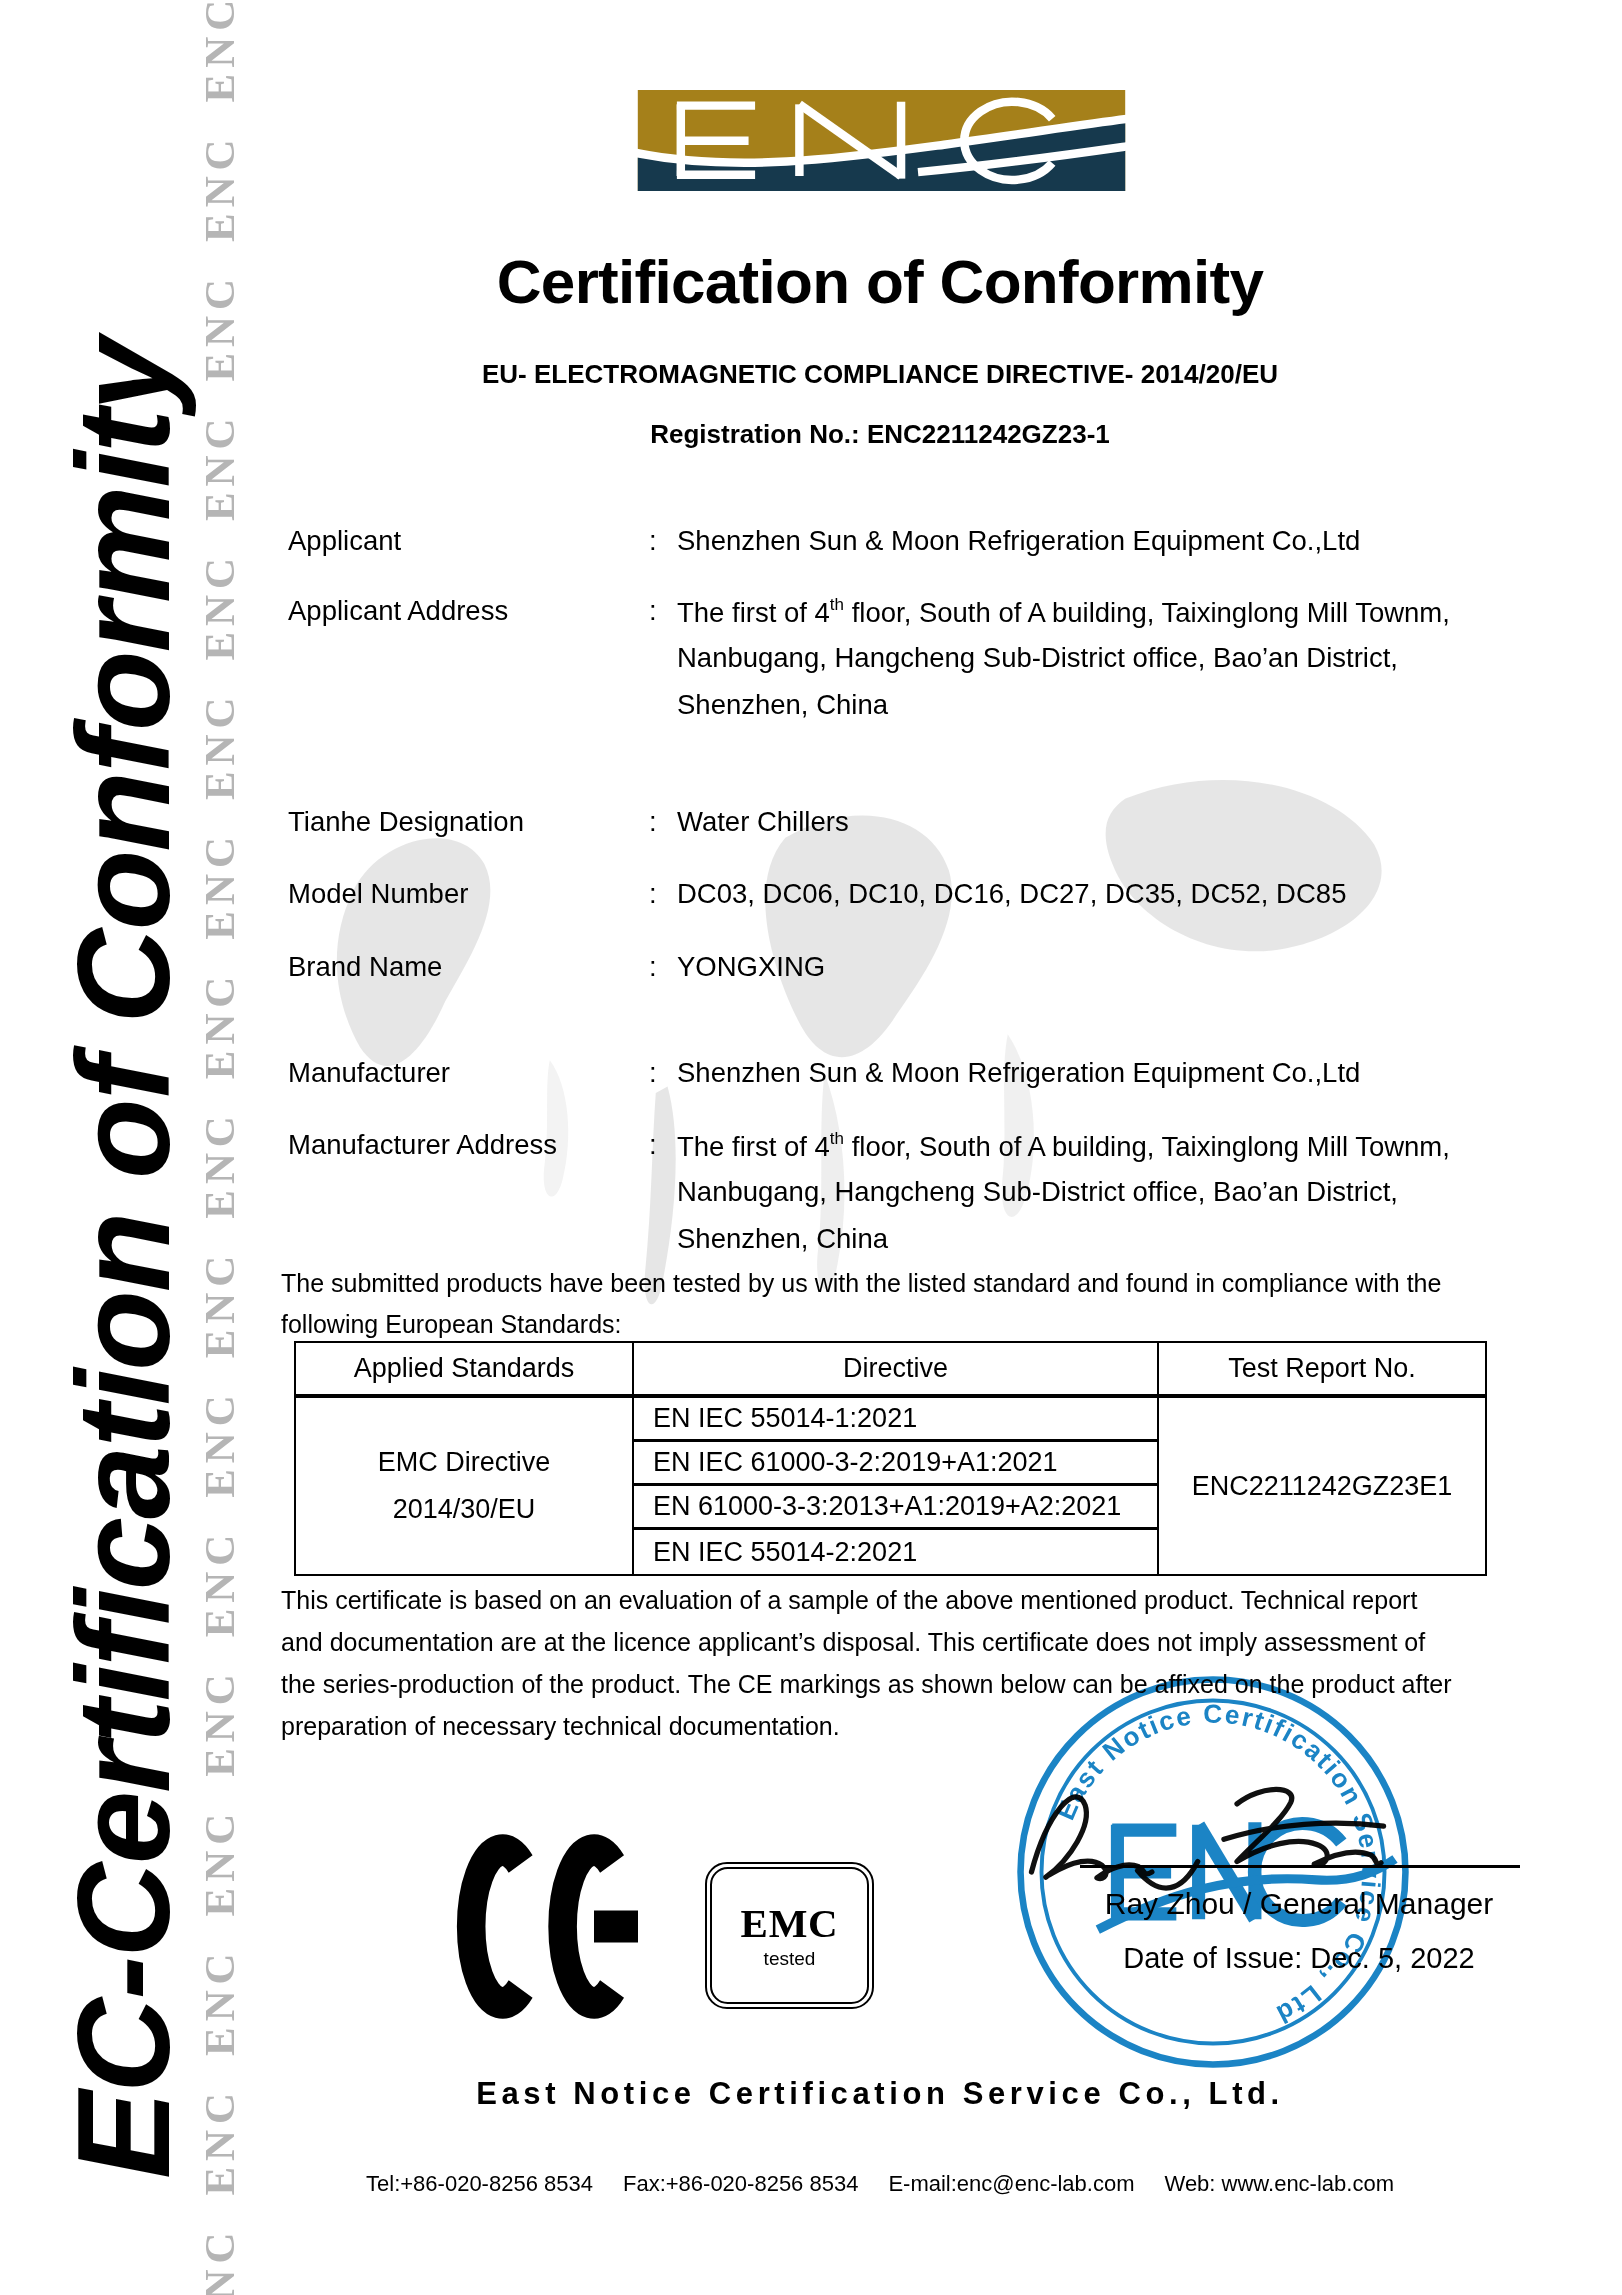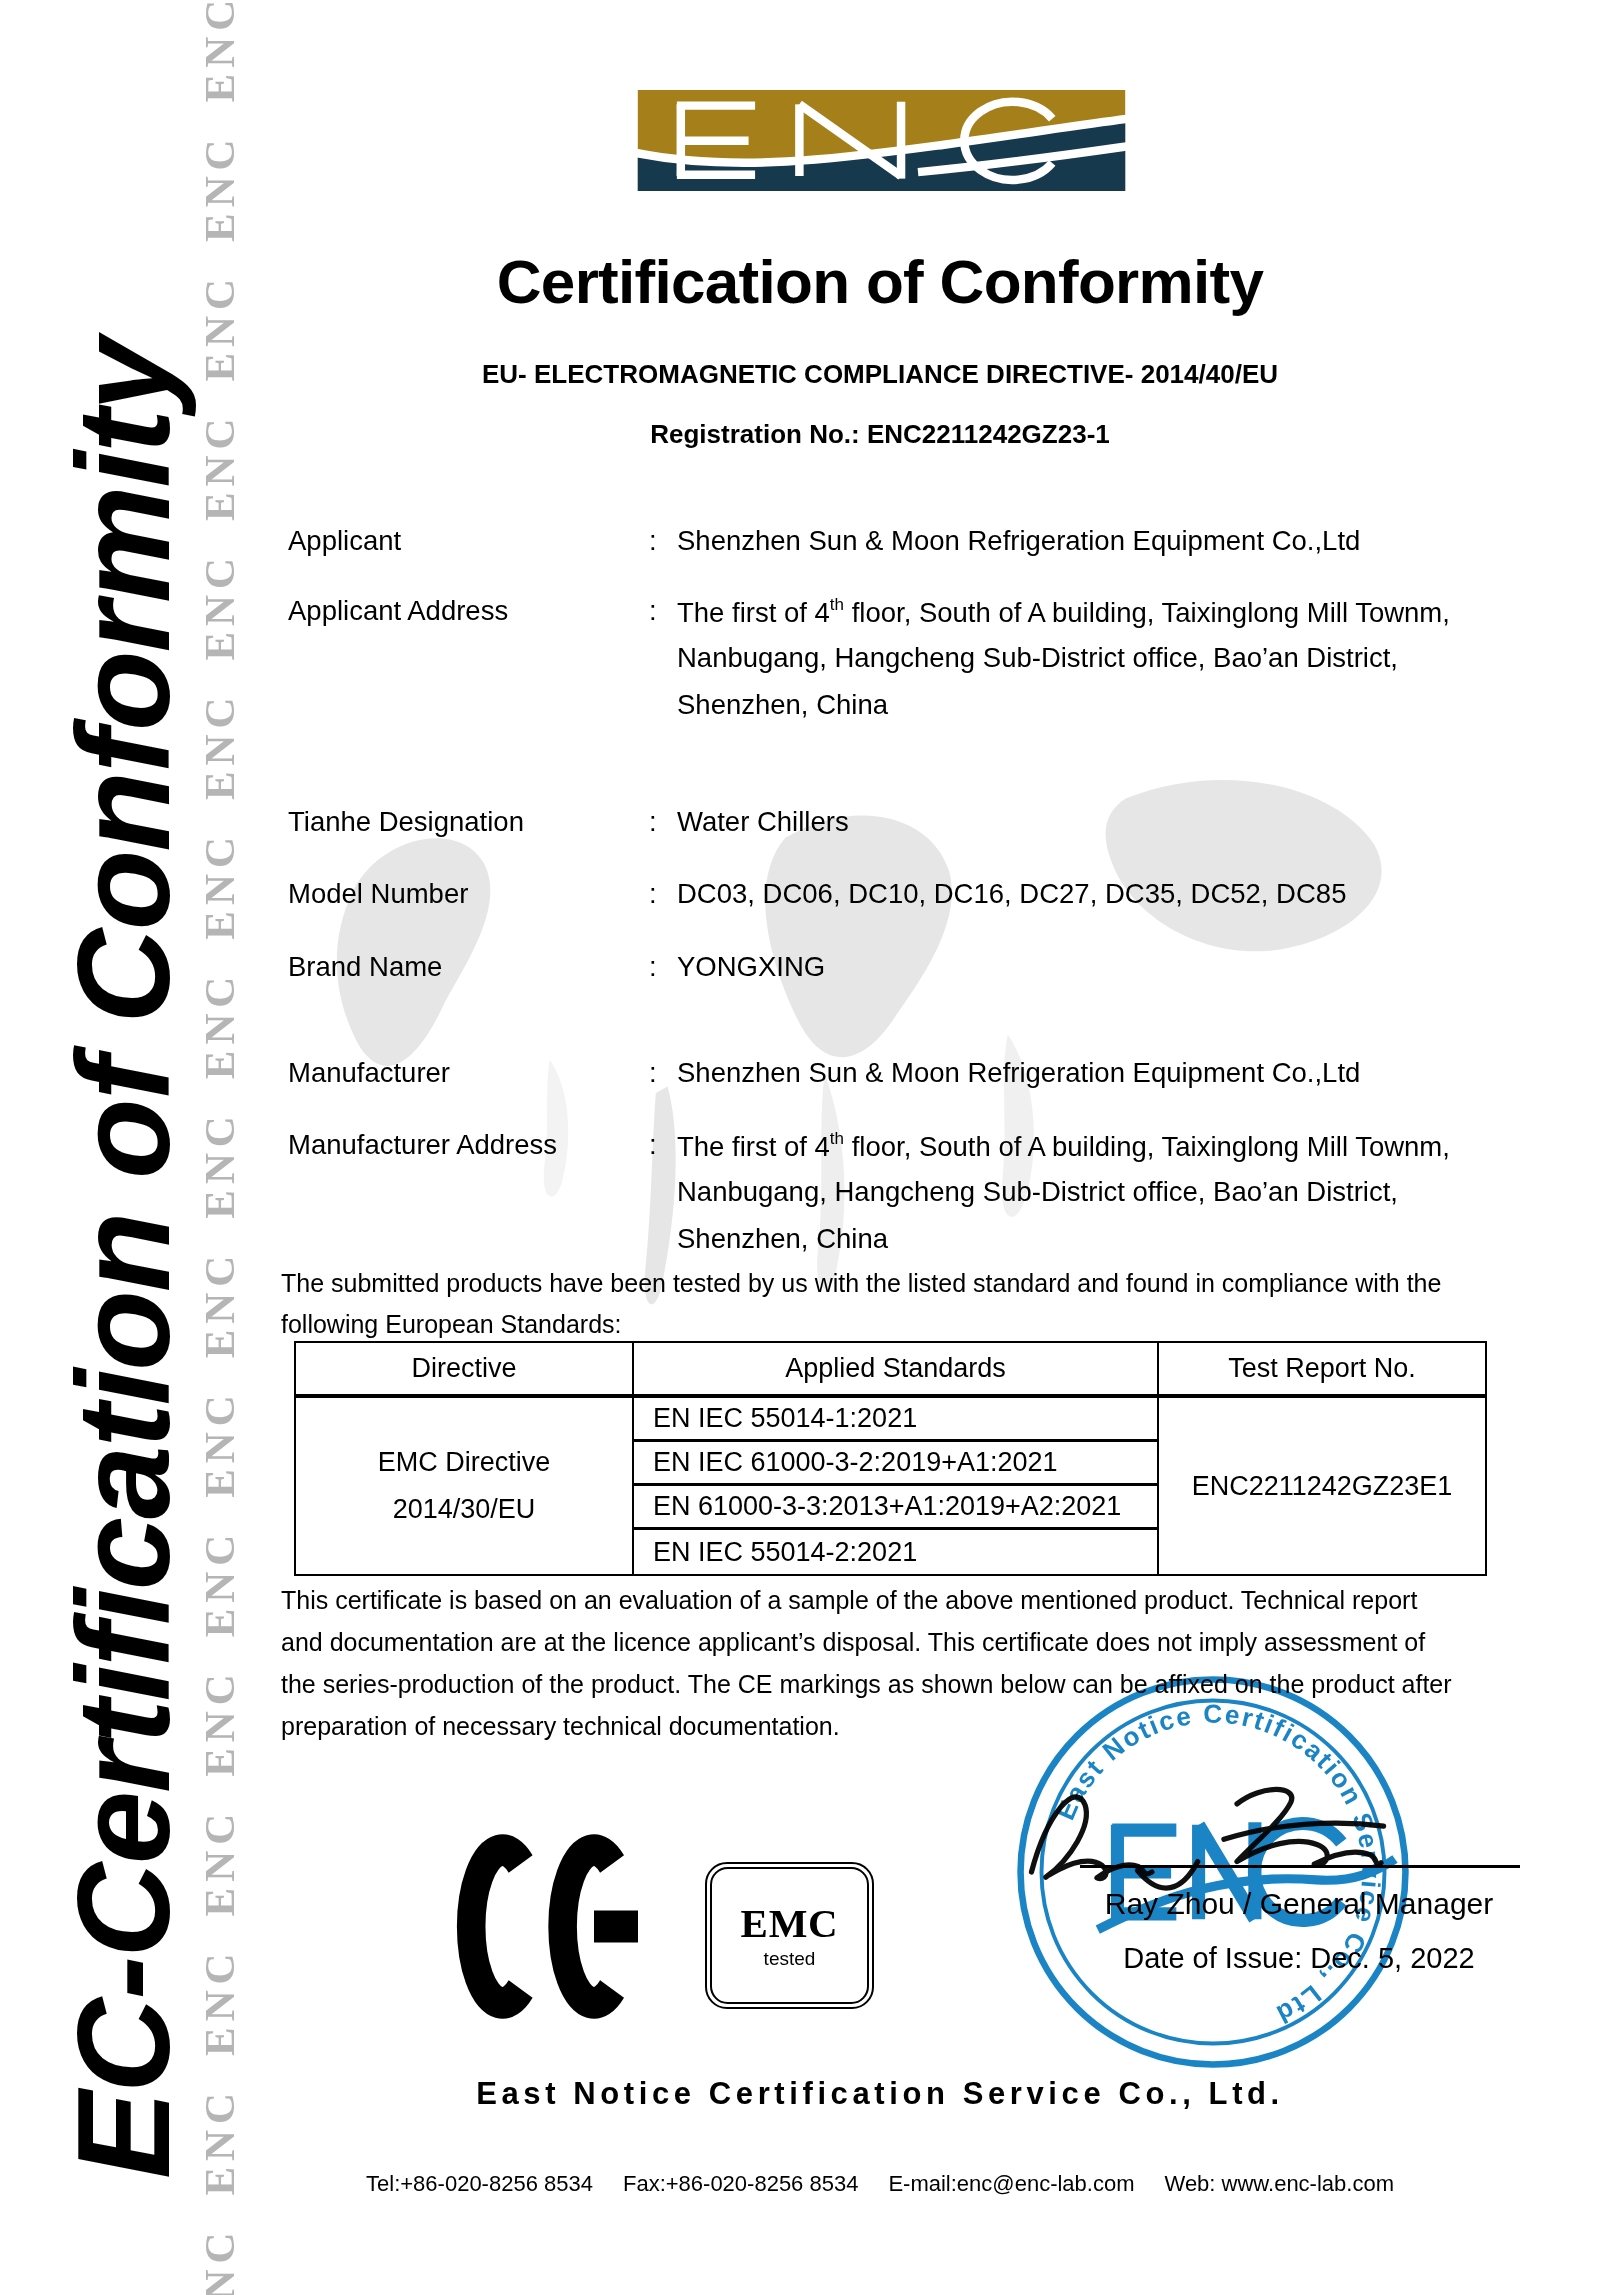--- a/index.html
+++ b/index.html
@@ -105,21 +105,21 @@
         <path d="M66,78 L170,78"></path>
         <path d="M60,130 L180,130"></path>
       <path d="M248,132 L248,22"></path>
         <path d="M248,22 L404,132"></path>
         <path d="M404,136 L404,18"></path>
       <path d="M636,44 A74,60 0 1 0 636,112"></path>
     </g>
   </svg>
 
   <div class="cblock title">Certification of Conformity</div>
-  <div class="cblock subtitle">EU- ELECTROMAGNETIC COMPLIANCE DIRECTIVE- 2014/40/EU</div>
+  <div class="cblock subtitle">EU- ELECTROMAGNETIC COMPLIANCE DIRECTIVE- 2014/20/EU</div>
   <div class="cblock registration">Registration No.: ENC2211242GZ23-1</div>
 
   <div class="frow" style="top:525px">
     <span class="lbl">Applicant</span>
     <span class="col">:</span>
     <span class="val">Shenzhen Sun &amp; Moon Refrigeration Equipment Co.,Ltd</span>
   </div>
 
   <div class="frow" style="top:595px">
     <span class="lbl">Applicant Address</span>
@@ -162,22 +162,22 @@
       <span class="addr-line" style="display:block"><span>The first of 4</span><sup class="sup">th</sup><span> floor, South of A building, Taixinglong Mill Townm,</span></span>
       <span class="addr-line" style="display:block">Nanbugang, Hangcheng Sub-District office, Bao’an District,</span>
       <span class="addr-line" style="display:block">Shenzhen, China</span>
     </span>
   </div>
 
   <div class="para" style="top:1269px">The submitted products have been tested by us with the listed standard and found in compliance with the</div>
   <div class="para" style="top:1310px">following European Standards:</div>
 
   <div class="tbl">
+    <div class="hc br">Applied Standards</div>
     <div class="hc br">Directive</div>
-    <div class="hc br">Applied Standards</div>
     <div class="hc">Test Report No.</div>
     <div class="dirCell">
       <div>EMC Directive</div>
       <div>2014/30/EU</div>
     </div>
     <div class="stdCell" style="grid-row:2">EN IEC 55014-1:2021</div>
     <div class="stdCell" style="grid-row:3">EN IEC 61000-3-2:2019+A1:2021</div>
     <div class="stdCell" style="grid-row:4">EN 61000-3-3:2013+A1:2019+A2:2021</div>
     <div class="stdCell last" style="grid-row:5">EN IEC 55014-2:2021</div>
     <div class="repCell">ENC2211242GZ23E1</div>

